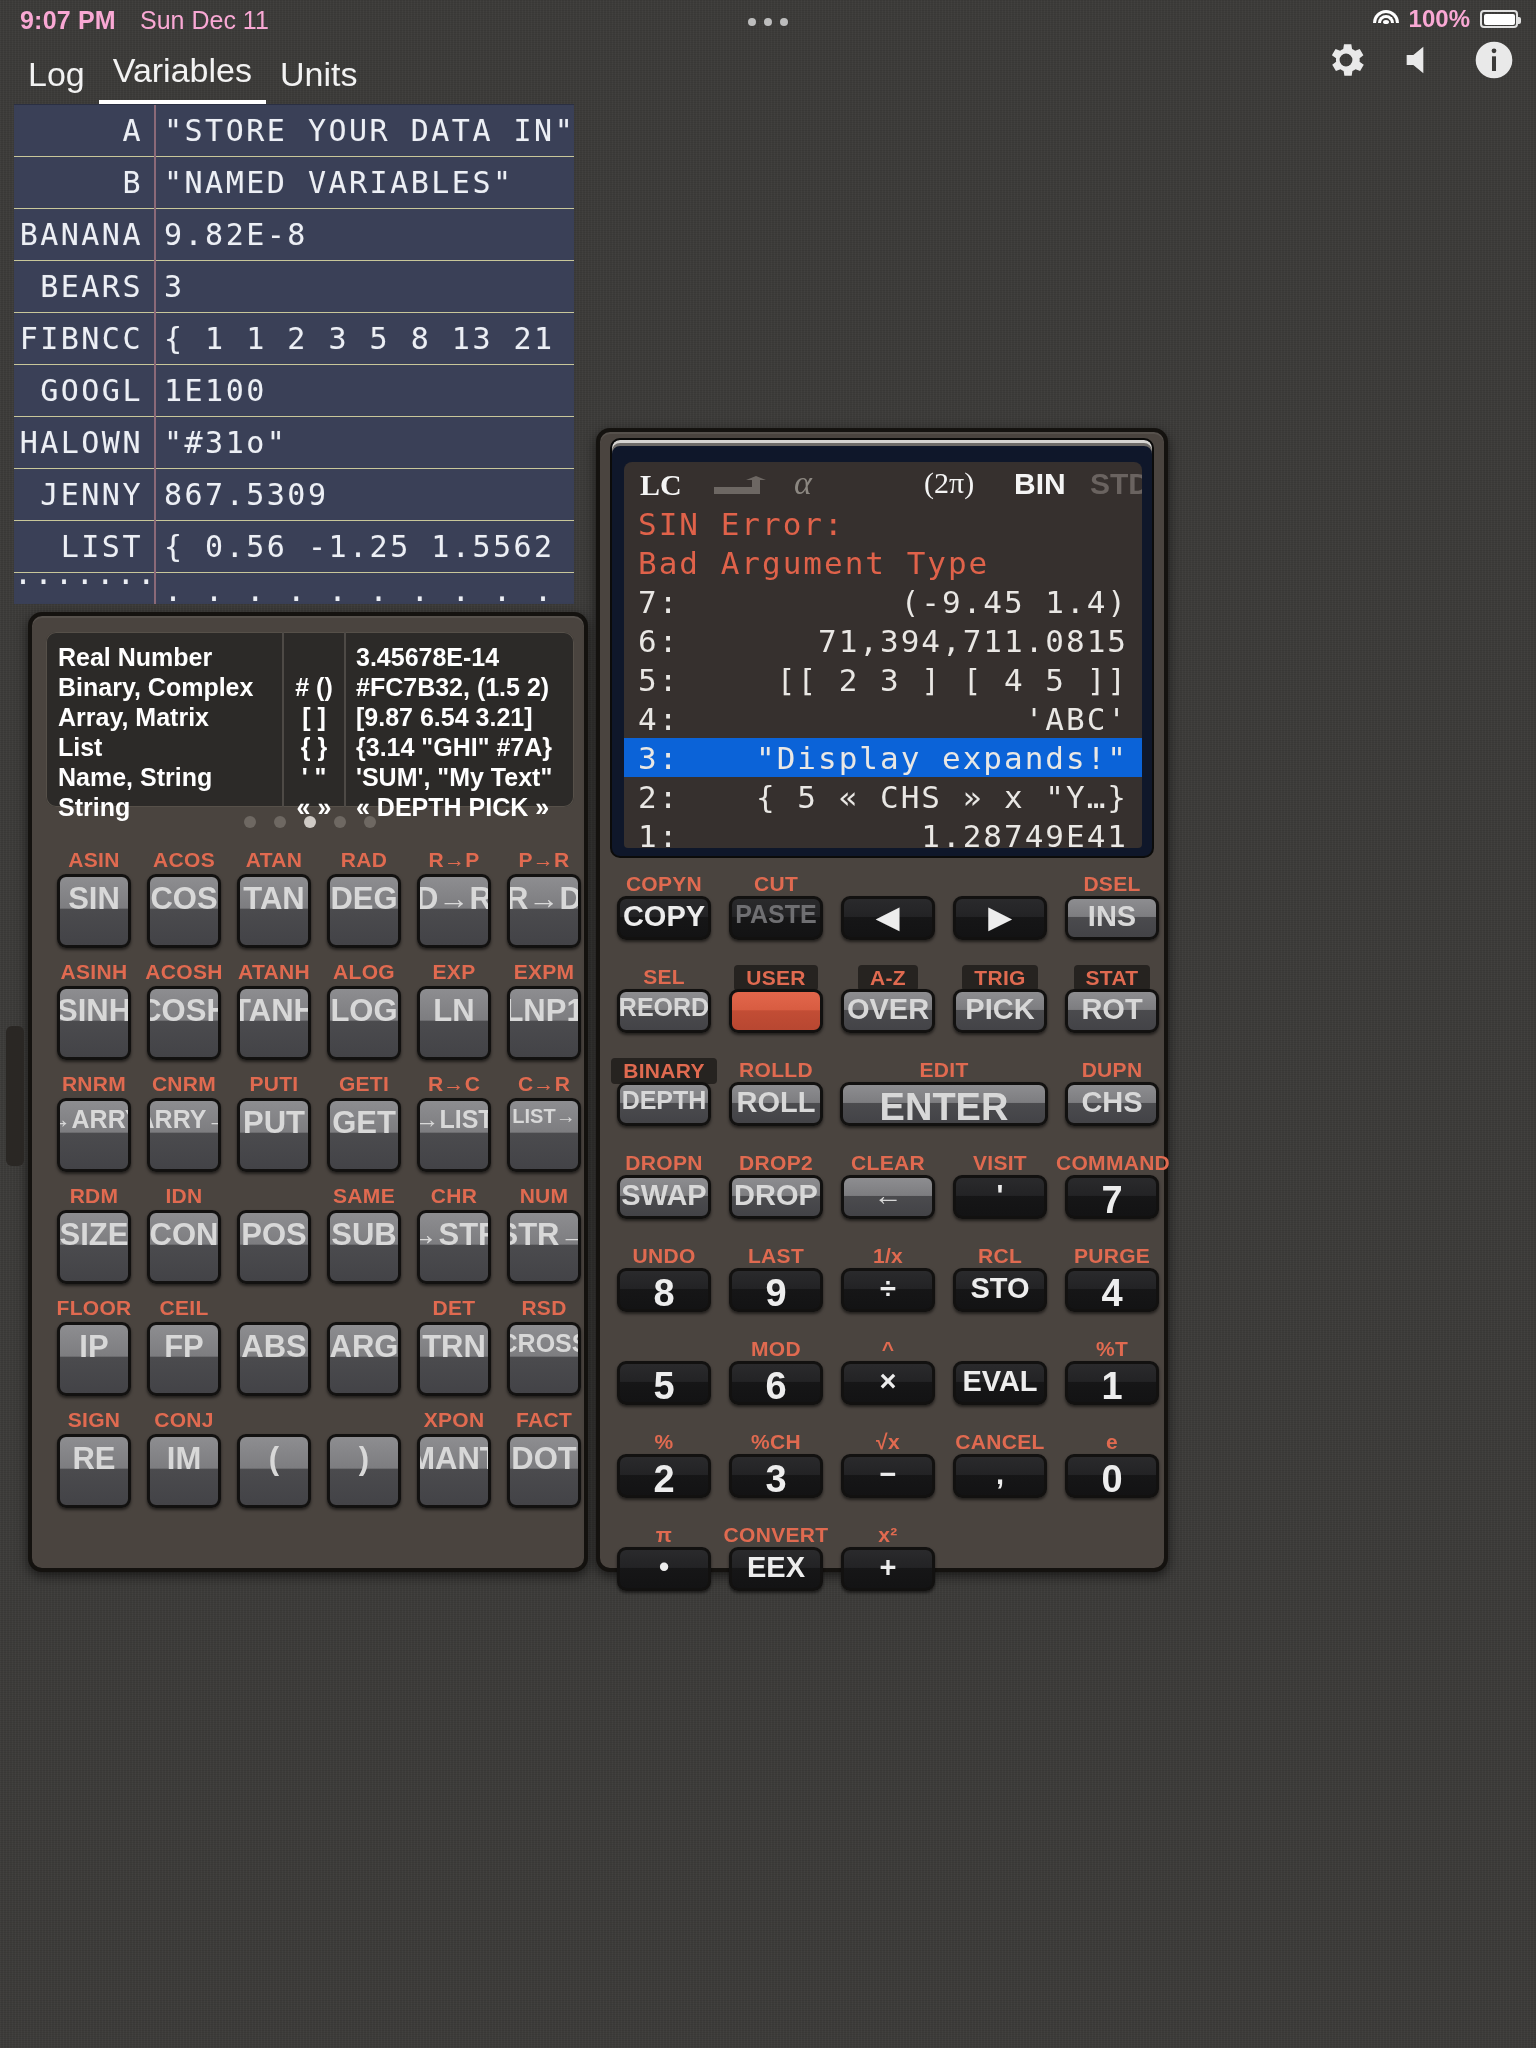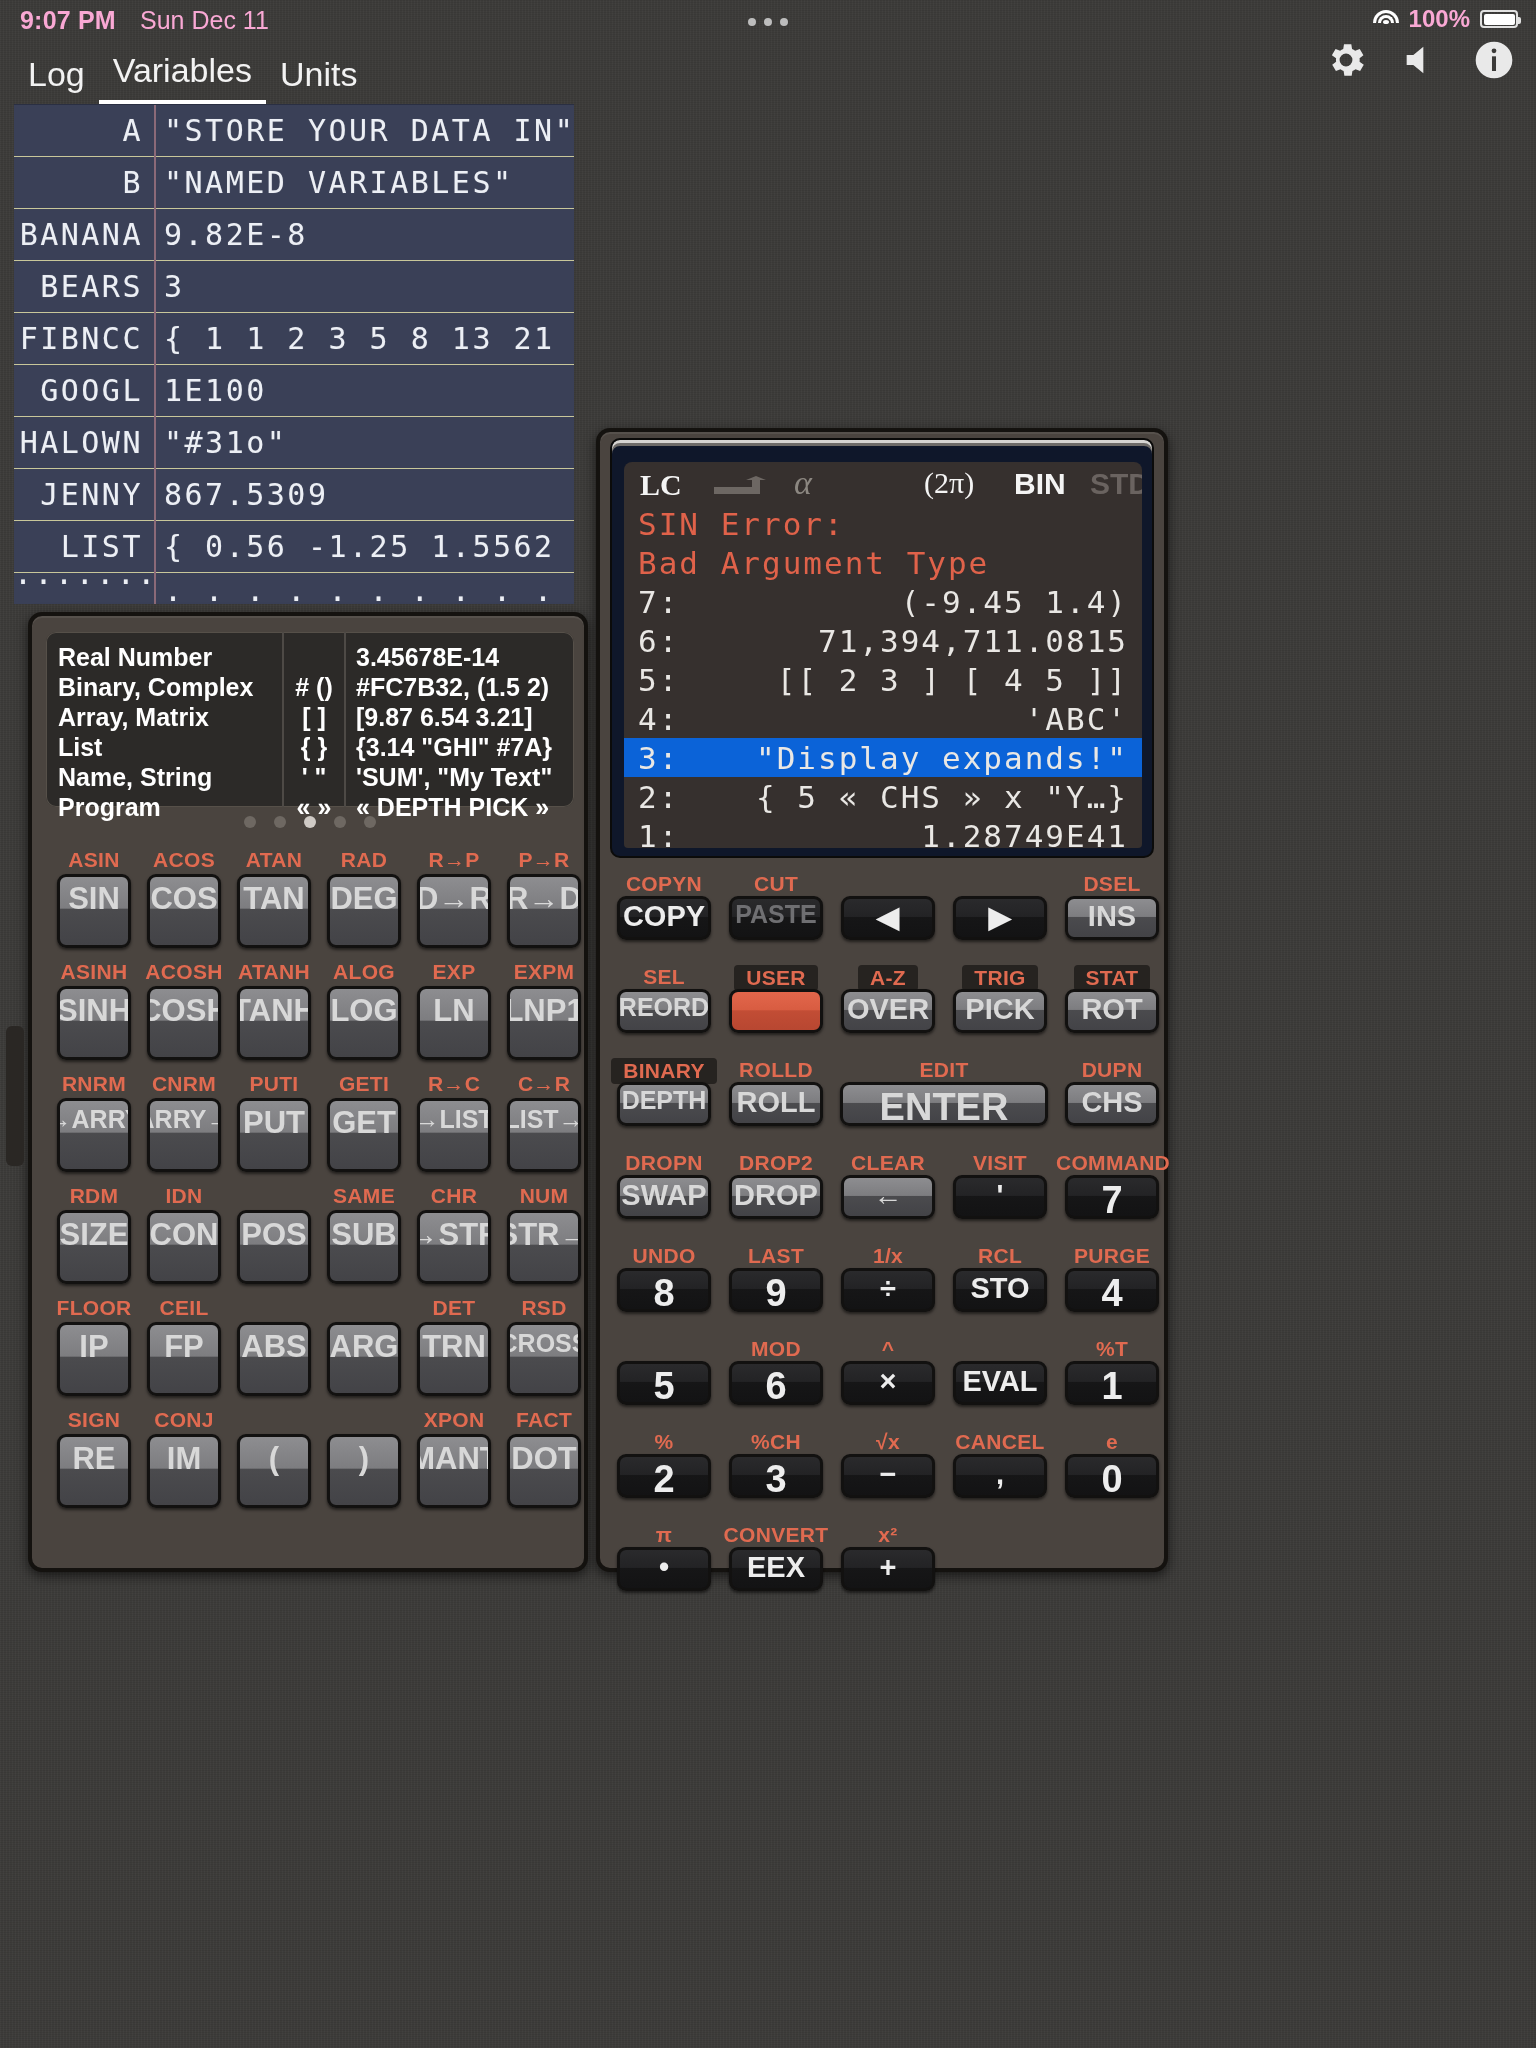--- a/index.html
+++ b/index.html
@@ -223,21 +223,21 @@
 </div>
 
 <div id="leftcalc">
   <div id="refcard">
     <div class="refcol" id="refc1">
         <div class="rl">Real Number</div>
         <div class="rl">Binary, Complex</div>
         <div class="rl">Array, Matrix</div>
         <div class="rl">List</div>
         <div class="rl">Name, String</div>
-        <div class="rl">Program</div>
+        <div class="rl">String</div>
       </div>
     <div class="refcol" id="refc2">
         <div class="rl">&nbsp;</div>
         <div class="rl"># ()</div>
         <div class="rl">[  ]</div>
         <div class="rl">{  }</div>
         <div class="rl">'   "</div>
         <div class="rl">« »</div>
       </div>
     <div class="refcol" id="refc3">
@@ -355,21 +355,21 @@
       </div>
       <div class="kcell">
         <div class="kalt">R→C</div>
         <div class="kbtn kgrey">
           <span style="font-size: 25px;">→LIST</span>
         </div>
       </div>
       <div class="kcell">
         <div class="kalt">C→R</div>
         <div class="kbtn kgrey">
-          <span style="font-size: 25px;">LIST→</span>
+          <span style="font-size: 20px;">LIST→</span>
         </div>
       </div>
       <div class="kcell">
         <div class="kalt">RDM</div>
         <div class="kbtn kgrey">
           <span>SIZE</span>
         </div>
       </div>
       <div class="kcell">
         <div class="kalt">IDN</div>

